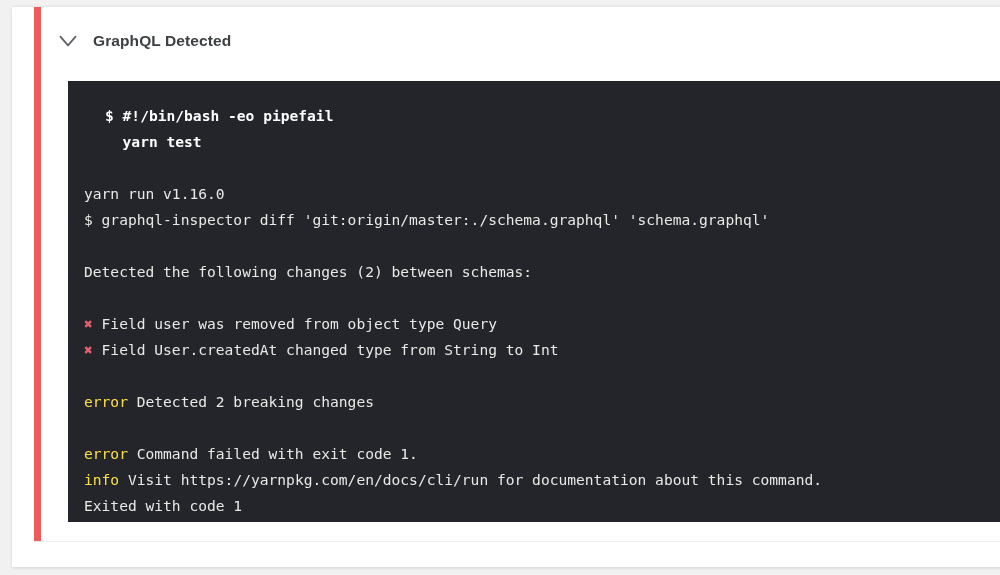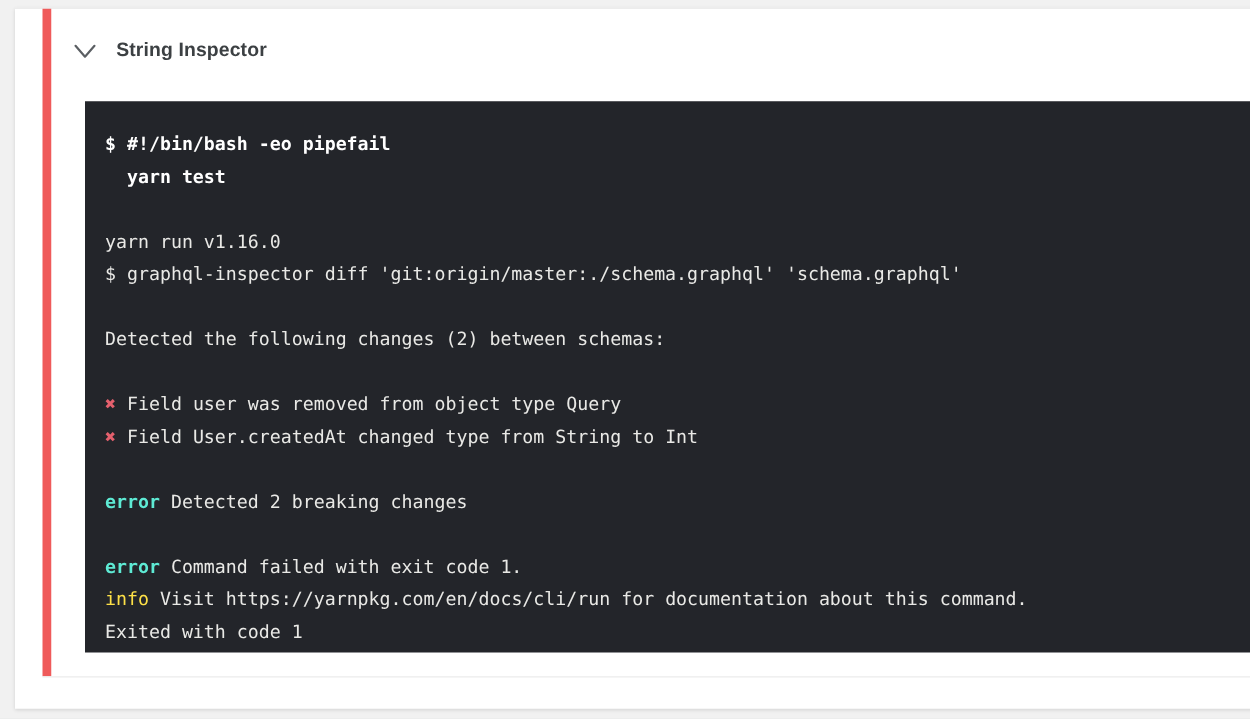--- a/index.html
+++ b/index.html
@@ -86,22 +86,22 @@
     font-family: "DejaVu Sans Mono", "Liberation Mono", monospace;
     font-size: 14.6px;
     line-height: 26px;
     color: #e9e9e6;
     white-space: pre;
   }
 
   .line { white-space: pre; min-height: 26px; }
   .line.blank { height: 26px; }
 
-  .bold      { font-weight: bold; color: #ffffff; }
-  .err-label { color: #5eead4; font-weight: bold; }
+  .bold      { font-weight: bold; color: #ffffff; margin-left: 21px; }
+  .err-label { color: #fde047; }
   .info-label{ color: #fde047; }
   .x-mark    { color: #e4606d; font-weight: bold; }
 
   
   .bottom-divider {
     position: absolute;
     left: 22px;
     top: 534px;
     width: 978px;
     height: 1px;
@@ -115,21 +115,21 @@
   <div class="card">
 
     <div class="accent-bar"></div>
 
     <div class="step-header">
       <span class="chevron-icon">
         <svg viewBox="0 0 24 24" width="26" height="26" fill="none" stroke="currentColor" stroke-width="1.6" stroke-linecap="round" stroke-linejoin="round">
           <polyline points="5,8 12,16 19,8"></polyline>
         </svg>
       </span>
-      <span class="step-title">String Inspector</span>
+      <span class="step-title">GraphQL Detected</span>
     </div>
 
     <div class="console">
       <div class="console-inner" id="console-inner"><div class="line"><span class="bold">$ #!/bin/bash -eo pipefail</span></div><div class="line"><span class="bold">  yarn test</span></div><div class="line blank">&nbsp;</div><div class="line"><span>yarn run v1.16.0</span></div><div class="line"><span>$ graphql-inspector diff 'git:origin/master:./schema.graphql' 'schema.graphql'</span></div><div class="line blank">&nbsp;</div><div class="line"><span>Detected the following changes (2) between schemas:</span></div><div class="line blank">&nbsp;</div><div class="line"><span class="x-mark">✖</span><span> Field user was removed from object type Query</span></div><div class="line"><span class="x-mark">✖</span><span> Field User.createdAt changed type from String to Int</span></div><div class="line blank">&nbsp;</div><div class="line"><span class="err-label">error</span><span> Detected 2 breaking changes</span></div><div class="line blank">&nbsp;</div><div class="line"><span class="err-label">error</span><span> Command failed with exit code 1.</span></div><div class="line"><span class="info-label">info</span><span> Visit https://yarnpkg.com/en/docs/cli/run for documentation about this command.</span></div><div class="line"><span>Exited with code 1</span></div></div>
     </div>
 
     <div class="bottom-divider"></div>
   </div>
 </div>
 

